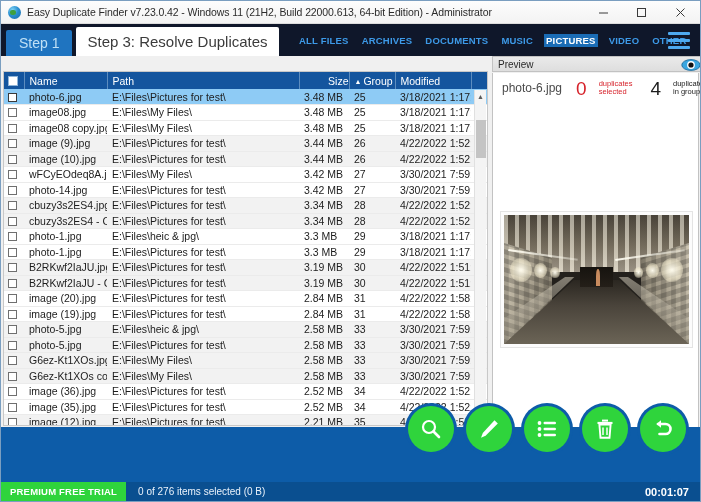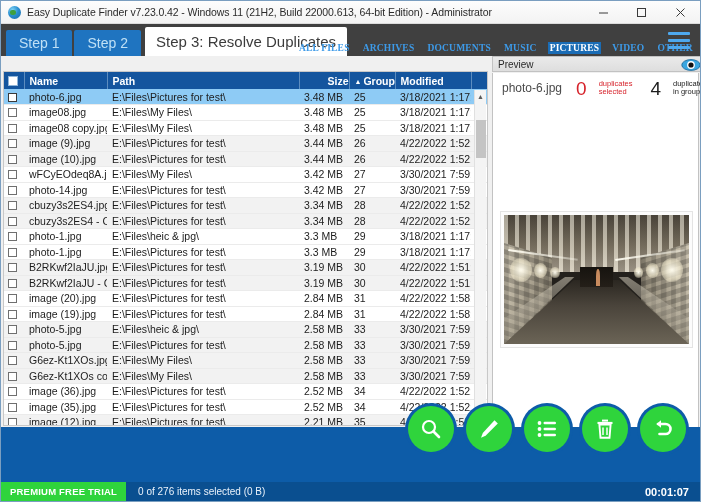--- a/index.html
+++ b/index.html
@@ -49,40 +49,40 @@
     display: flex; align-items: center; justify-content: center;
     color: #3a3a3a;
   }
   .win-btn svg { display: block; }
   .win-btn:last-child { width: 40px; }
 
   
   .navbar {
     position: absolute; left: 0; top: 23px;
     width: 699px; height: 38px;
-    background: #404040;
+    background: #0f172a;
   }
   .steps { position: absolute; left: 5px; top: 3px; display: flex; align-items: flex-end; }
   .step {
     height: 26px; padding: 0 13px;
     display: flex; align-items: center; justify-content: center;
     font-size: 14px; color: #bfe0f5;
     background: #1f74c0;
     margin-right: 2px;
     border-radius: 2px 2px 0 0;
   }
   .step.s2 { background: #1f74c0; }
   .step.active {
     background: #ffffff; color: #3b3b3b;
     height: 29px; font-size: 15px; padding: 0 11px;
     margin-left: 2px;
   }
   .filters {
-    position: absolute; left: 296px; top: 8px; height: 32px;
-    display: flex; align-items: center; gap: 9px; font-family: Liberation Serif, serif;
+    position: absolute; left: 296px; top: 0; height: 32px;
+    display: flex; align-items: center; gap: 9px;
   }
   .filter {
     font-size: 9.5px; font-weight: bold; color: #3d9ae8;
     letter-spacing: 0.2px;
     padding: 1px 2px;
   }
   .filter.on { color: #ffffff; background: #1a6cb5; }
   .hamburger {
     position: absolute; right: 10px; top: 8px;
     width: 22px; height: 17px;
@@ -107,21 +107,21 @@
   .table-wrap {
     position: absolute; left: 1px; top: 15px;
     width: 485px; height: 355px;
     background: #ffffff;
     border: 1px solid #c8c8c8;
     overflow: hidden;
   }
   table.files { width: 100%; border-collapse: collapse; table-layout: fixed; }
   table.files thead th {
     background: #14559e; color: #ffffff;
-    font-size: 10.5px; font-weight: bold; text-align: left;
+    font-size: 10.5px; font-weight: normal; text-align: left;
     height: 17px; padding: 0 0 0 5px;
     border-right: 1px solid #5d8dbf;
     white-space: nowrap;
   }
   table.files thead th.c-chk { width: 20px; padding-left: 4px; }
   table.files thead th.c-name { width: 83px; }
   table.files thead th.c-path { width: 192px; }
   table.files thead th.c-size { width: 50px; text-align: right; }
   table.files thead th.c-group { width: 46px; }
   table.files thead th.c-mod { width: 76px; }
@@ -343,21 +343,20 @@
             <line x1="1.5" y1="1.5" x2="9.5" y2="9.5" stroke="#3a3a3a" stroke-width="1"></line>
             <line x1="9.5" y1="1.5" x2="1.5" y2="9.5" stroke="#3a3a3a" stroke-width="1"></line>
           </svg>
       </div>
     </div>
   </div>
 
   <div class="navbar">
     <div class="steps">
       <div class="step">Step 1</div>
-      <div class="step s2">Step 2</div>
       <div class="step active">Step 3: Resolve Duplicates</div>
     </div>
     <div class="filters">
       <span class="filter">ALL FILES</span>
       <span class="filter">ARCHIVES</span>
       <span class="filter">DOCUMENTS</span>
       <span class="filter">MUSIC</span>
       <span class="filter on">PICTURES</span>
       <span class="filter">VIDEO</span>
       <span class="filter">OTHER</span>

